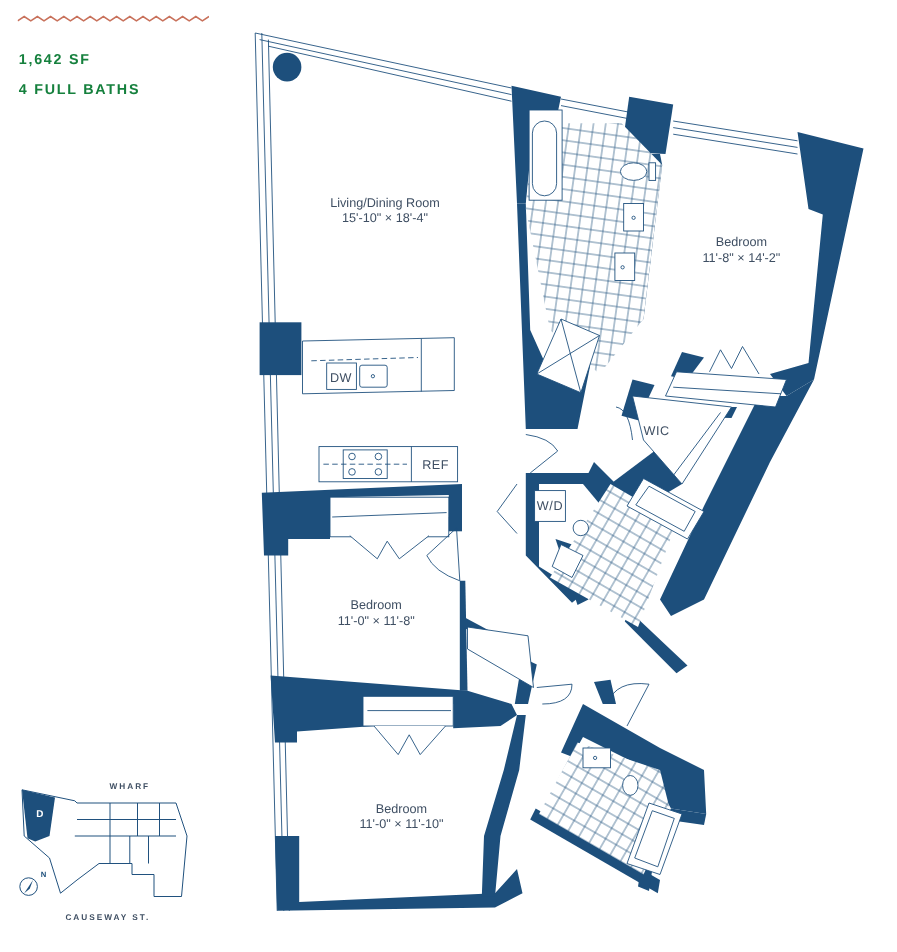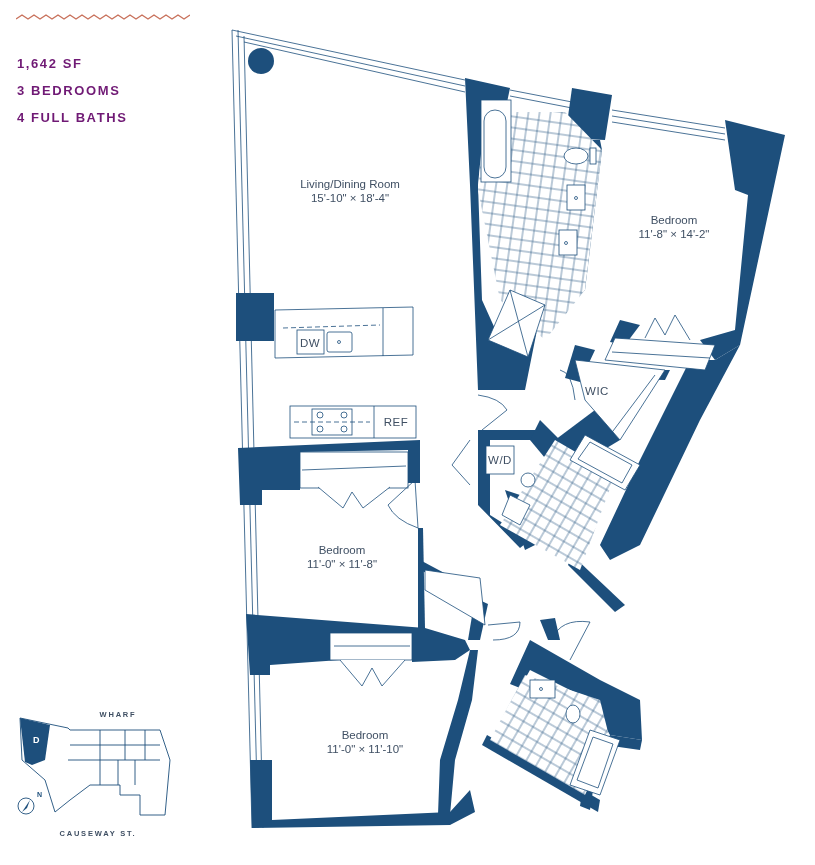--- a/index.html
+++ b/index.html
@@ -1,34 +1,33 @@
 <!DOCTYPE html>
 <html><head>
 <meta charset="utf-8">
 <style>
   html, body { margin: 0; padding: 0; background: #ffffff; }
   body { width: 815px; height: 865px; position: relative; overflow: hidden; font-family: "Liberation Sans", sans-serif; }
   .wave { position: absolute; left: 16px; top: 10px; width: 174px; height: 14px; }
-  .specs { position: absolute; left: 17px; top: 55px; color: #701a75; font-size: 13px; letter-spacing: 1.6px; font-weight: 600; }
+  .specs { position: absolute; left: 17px; top: 45px; color: #15803d; font-size: 13px; letter-spacing: 1.6px; font-weight: 600; }
   .specs div { height: 27px; line-height: 18px; }
   .plan { position: absolute; left: 0; top: 0; width: 815px; height: 865px; }
   .room-label { font-family: "Liberation Sans", sans-serif; fill: #3f4f63; font-size: 11.5px; text-anchor: middle; }
   .fixture-label { font-family: "Liberation Sans", sans-serif; fill: #3f4f63; font-size: 11.5px; text-anchor: middle; letter-spacing: 0.5px; }
   .key-label { font-family: "Liberation Sans", sans-serif; fill: #3f4f63; font-size: 7.5px; font-weight: 700; letter-spacing: 1.8px; text-anchor: middle; }
 </style>
 </head>
 <body>
 
 <svg class="wave" viewBox="0 0 174 14">
   <polyline fill="none" stroke="#c8715b" stroke-width="1.4" points="0,9 6,5 12,9 18,5 24,9 30,5 36,9 42,5 48,9 54,5 60,9 66,5 72,9 78,5 84,9 90,5 96,9 102,5 108,9 114,5 120,9 126,5 132,9 138,5 144,9 150,5 156,9 162,5 168,9 174,5"></polyline>
 </svg>
 
 <div class="specs">
   <div>1,642 SF</div>
-  <div>3 BEDROOMS</div>
   <div>4 FULL BATHS</div>
 </div>
 
 <svg class="plan" viewBox="0 0 815 865">
   <defs>
     <pattern id="tile" width="11" height="11" patternUnits="userSpaceOnUse" patternTransform="rotate(8)">
       <rect width="11" height="11" fill="#fff" stroke="#1d4f7c" stroke-width="0.6"></rect>
     </pattern>
     <pattern id="tile2" width="11" height="11" patternUnits="userSpaceOnUse" patternTransform="rotate(30)">
       <rect width="11" height="11" fill="#fff" stroke="#1d4f7c" stroke-width="0.6"></rect>

